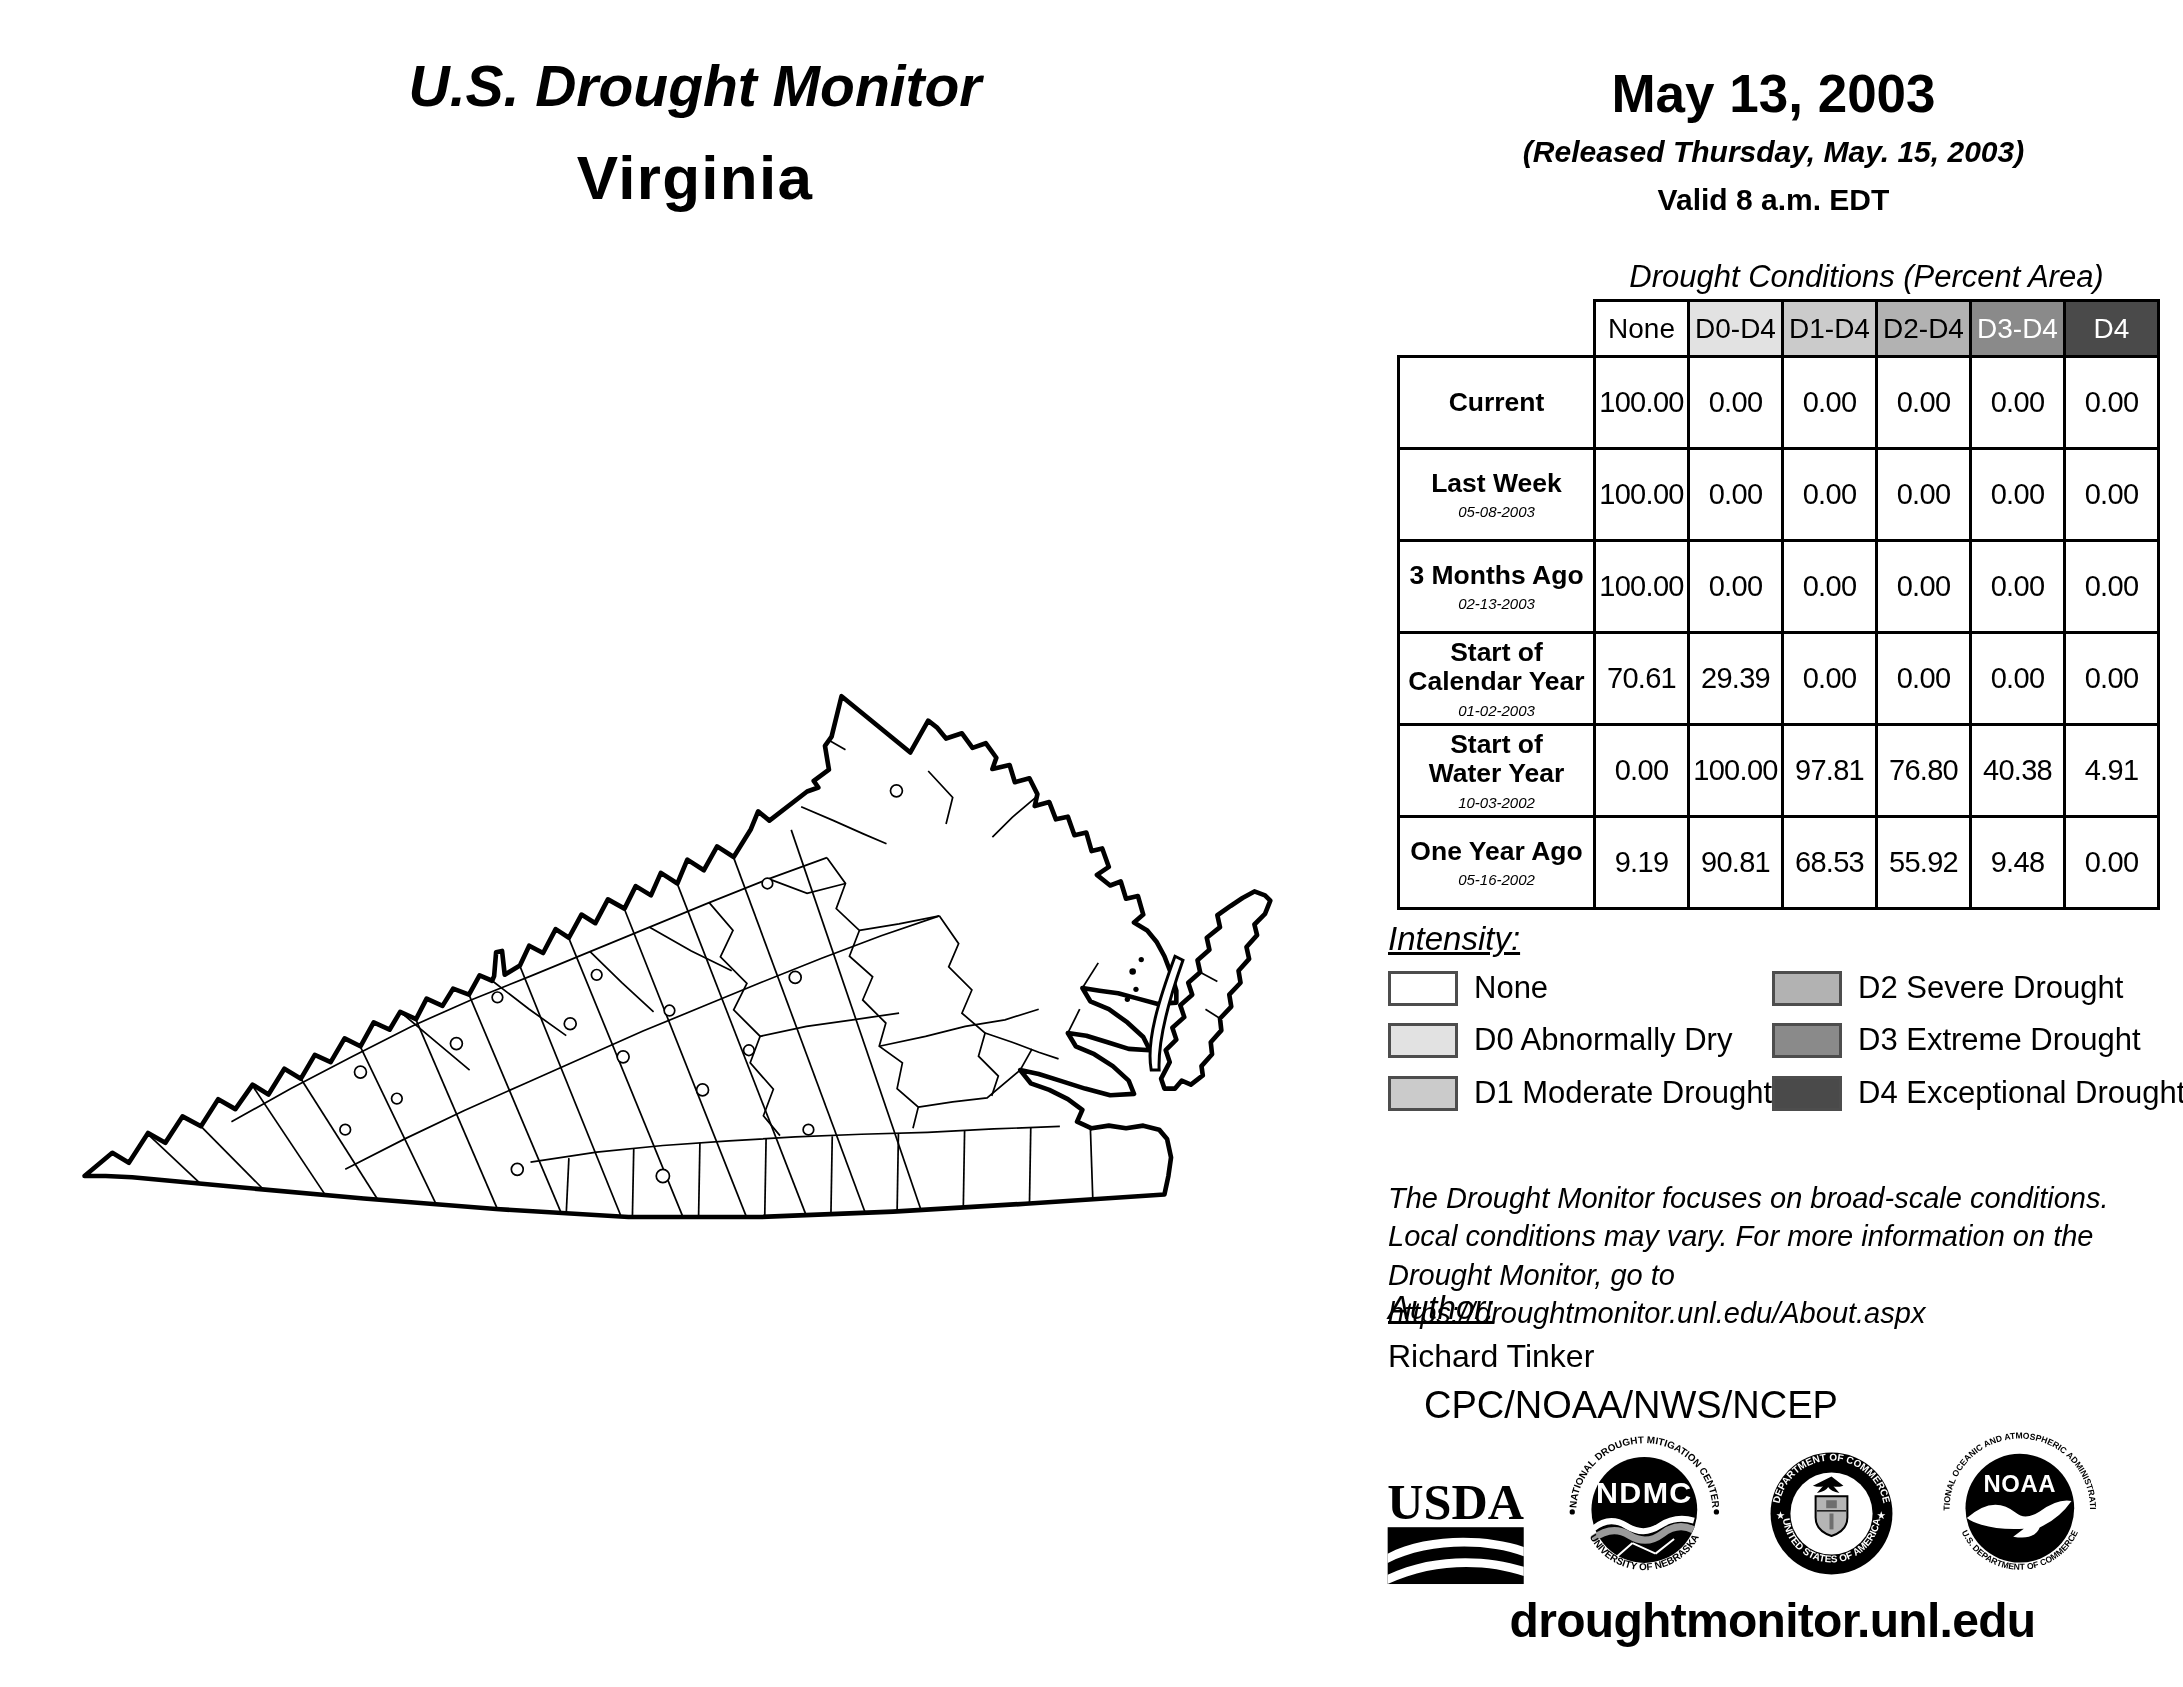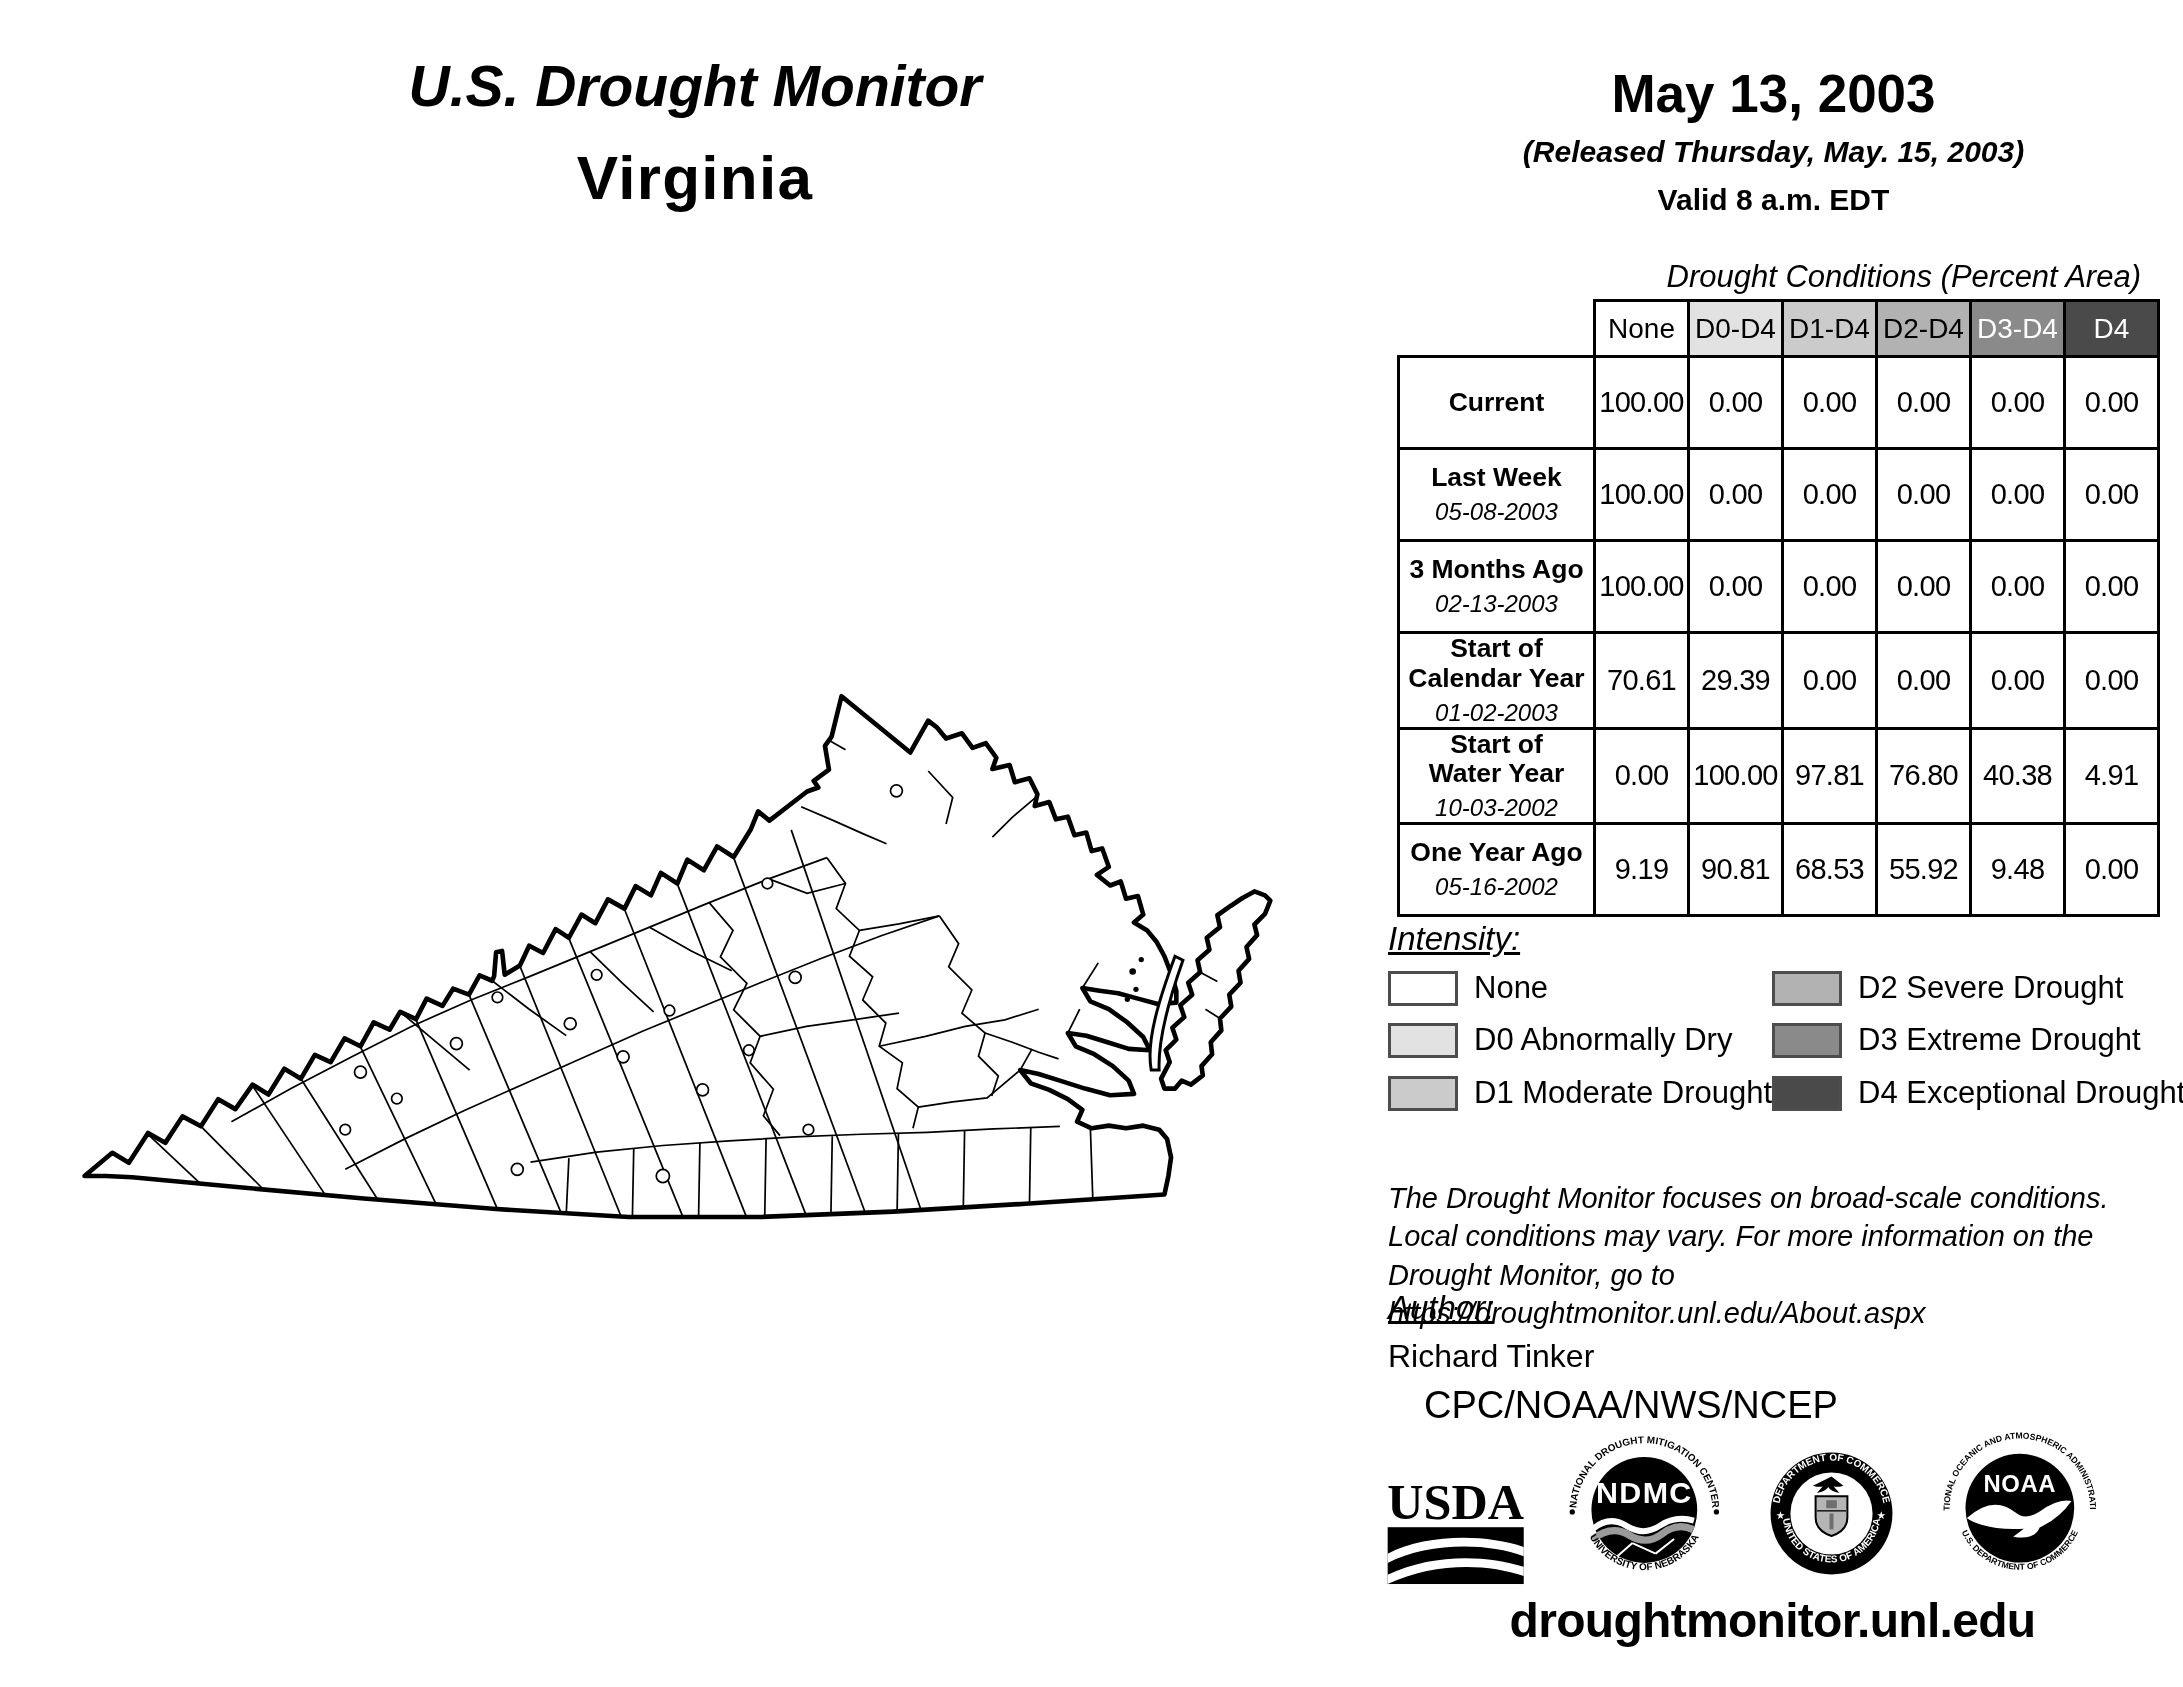--- a/index.html
+++ b/index.html
@@ -8,30 +8,30 @@
   .abs{position:absolute;}
   
   .title-wrap{left:232px;top:53px;width:926px;text-align:center;}
   .title1{font-size:57px;font-weight:bold;font-style:italic;letter-spacing:0px;}
   .title2{font-size:62px;font-weight:bold;margin-top:23px;letter-spacing:1.3px;}
   .date-wrap{left:1416px;top:63px;width:715px;text-align:center;}
   .date1{font-size:53px;font-weight:bold;}
   .date2{font-size:30px;font-weight:bold;font-style:italic;margin-top:10.6px;}
   .date3{font-size:30px;font-weight:bold;margin-top:14.6px;}
   
-  .tbl-title{left:1592px;top:259px;width:549px;text-align:right;font-size:31px;font-style:italic;}
+  .tbl-title{left:1592px;top:259px;width:549px;text-align:center;font-size:31px;font-style:italic;}
   table.dm{position:absolute;left:1397px;top:299px;border-collapse:collapse;table-layout:fixed;}
   table.dm td,table.dm th{border:3.3px solid #000;text-align:center;vertical-align:middle;padding:0;}
   table.dm th.blank{border:none;background:#fff;}
   table.dm .hdr{height:53px;font-size:28px;font-weight:normal;}
   table.dm .lbl{width:193px;}
   table.dm .c{width:91px;}
   table.dm tr.datarow{height:92px;}
   .rowlbl{font-size:26.5px;font-weight:bold;line-height:1.12;white-space:pre-line;}
-  .rowdate{font-size:24px;font-style:italic;margin-top:5.3px;}
+  .rowdate{font-size:15px;font-style:italic;margin-top:5.3px;}
   .val{font-size:29px;letter-spacing:-0.7px;}
   
   .intensity{left:1388px;top:920px;font-size:33px;font-style:italic;text-decoration:underline;}
   .leg-item{position:absolute;height:41px;}
   .leg-sw{position:absolute;left:0;top:0;width:64px;height:29px;border:3.3px solid #4d4d4d;}
   .leg-tx{position:absolute;left:86px;top:-1.3px;font-size:31px;white-space:nowrap;}
   
   .disc{left:1388px;top:1179px;width:761px;font-size:29px;font-style:italic;line-height:1.32;}
   .author-h{left:1388px;top:1289px;font-size:33px;font-style:italic;text-decoration:underline;}
   .author-n{left:1388px;top:1338px;font-size:32px;}

